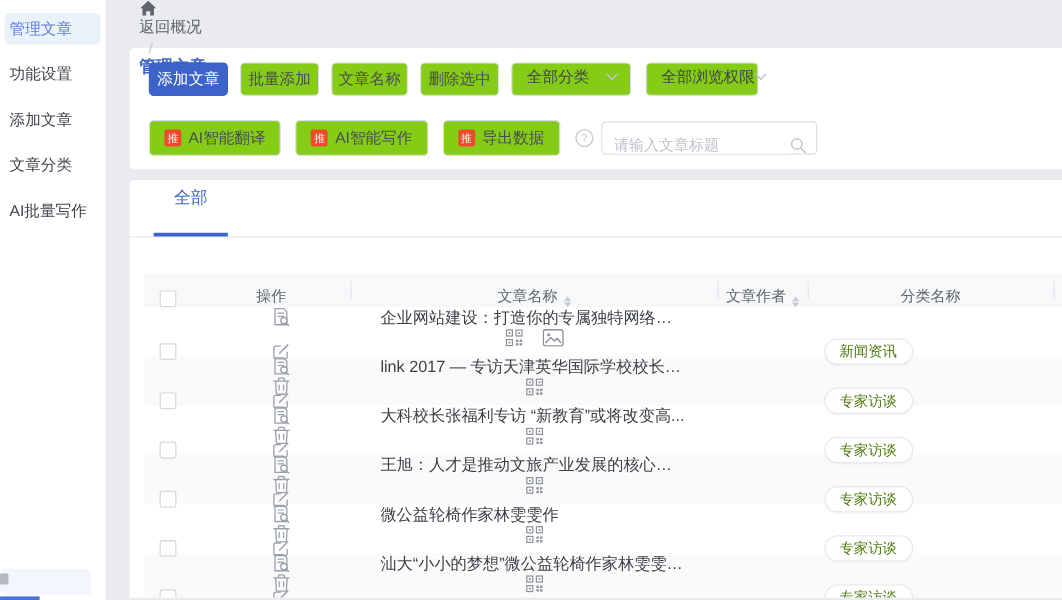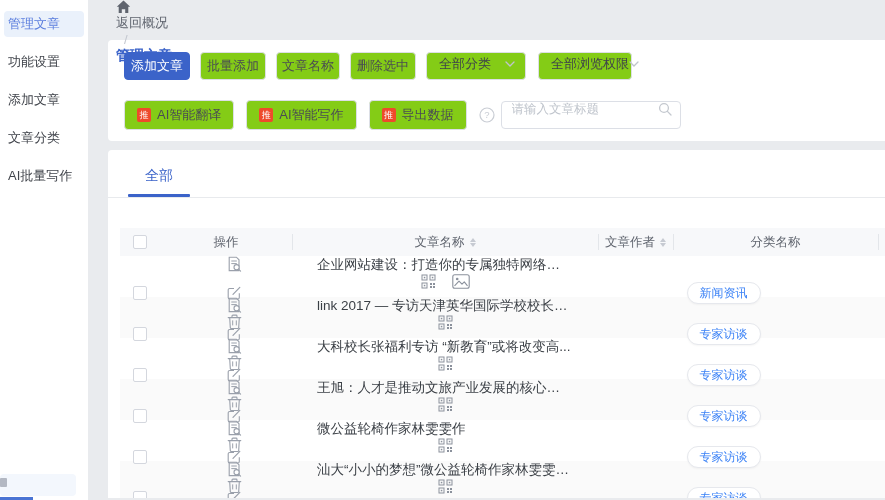--- a/index.html
+++ b/index.html
@@ -36,53 +36,53 @@
   .b64 { width:64px; margin-right:10px; }
   .dropdown { width:100px; margin-right:12px; justify-content:space-between; padding:0 10px 4px 12px; color:#3f434a; }
   .dropdown.wide { width:94px; }
 
   .ai-btn { height:30px; padding:0 12px; margin-right:12px; }
   .ai-badge { width:14px; height:14px; background:#ee4a2b; color:#fff; font-size:9px; border-radius:2px;
               display:inline-flex; align-items:center; justify-content:center; margin-right:6px; flex:none; }
 
   .q-ic { margin:0 6px 0 0; display:flex; }
   .search-box { width:180px; height:28px; border:1px solid #dcdfe6; border-radius:4px; background:#fff;
-                display:flex; align-items:flex-start; padding:0 8px 0 10px; }
+                display:flex; align-items:flex-end; padding:0 8px 0 10px; }
   .search-box input { border:none; outline:none; flex:1; font-size:12.5px; color:#333; min-width:0;
                       font-family:"Liberation Sans", sans-serif; }
   .search-box input::placeholder { color:#bfc4cc; }
 
   .table-card { margin-top:9px; height:348px; border-radius:4px 0 0 0; overflow:hidden; }
   .tabs { height:48px; border-bottom:1px solid #e8eaed; display:flex; align-items:flex-end; padding-left:20px; }
-  .tab { width:62px; text-align:center; font-size:14px; color:#3b63c9; padding-bottom:12px; position:relative; cursor:pointer; }
+  .tab { width:62px; text-align:center; font-size:14px; color:#3b63c9; padding-bottom:23px; position:relative; cursor:pointer; }
   .tab .underline { position:absolute; left:0; right:0; bottom:0; height:3px; background:#3b63c9; border-radius:1px; }
 
   
   .table { margin:30px 0 0 12px; }
   .grid-row { display:grid; grid-template-columns:40px 132px 306px 75px 205px 1fr; align-items:center; }
   .thead { height:28px; background:#f7f8fa; font-size:12.5px; color:#5f646e; }
-  .th { display:flex; align-items:center; justify-content:center; height:100%; position:relative;font-family:Liberation Serif, serif; }
+  .th { display:flex; align-items:flex-end; justify-content:center; height:100%; position:relative;font-family:Liberation Serif, serif; }
   .th.divided::before { content:""; position:absolute; left:0; top:6px; bottom:6px; width:1px; background:#e3e6ea; }
   .carets { display:inline-flex; flex-direction:column; margin-left:5px; gap:1px; }
   .caret-up { width:0; height:0; border-left:3.5px solid transparent; border-right:3.5px solid transparent; border-bottom:4px solid #c6cad2; }
   .caret-down { width:0; height:0; border-left:3.5px solid transparent; border-right:3.5px solid transparent; border-top:4px solid #c6cad2; }
 
   .trow { height:41px; background:#fff; font-size:13.5px; color:#3a3f45; }
   .trow.striped { background:#fafafa; }
   .cell { display:flex; align-items:center; height:100%;flex-direction:column; }
   .c-check, .th-check { justify-content:center; }
   .checkbox { width:14px; height:14px; border:1px solid #d4d7de; border-radius:2px; background:#fff; cursor:pointer; }
   .c-ops { padding-left:16px; gap:13px; }
   .icon-btn { display:flex; cursor:pointer; }
   .c-title { overflow:hidden; }
   .title-text { width:256px; flex:none; white-space:nowrap; overflow:hidden; text-overflow:ellipsis; cursor:pointer; }
   .row-icons { display:flex; align-items:center; gap:16px; }
   .c-category { justify-content:center; padding-right:104px; }
   .pill { height:22px; padding:0 12px; border:1px solid #e6e8ed; border-radius:11px; background:#fff;
-          font-size:12px; color:#3b82f6; display:inline-flex; align-items:center; cursor:pointer;
+          font-size:12px; color:#4d7c0f; display:inline-flex; align-items:center; cursor:pointer;
           box-shadow:0 1px 2px rgba(0,0,0,0.04); }
   svg { display:block; }
 </style>
 </head>
 <body>
 
 <div class="sidebar">
   <div id="sidebar-items">
   <div class="side-item active">
     <span class="side-label">管理文章</span>

